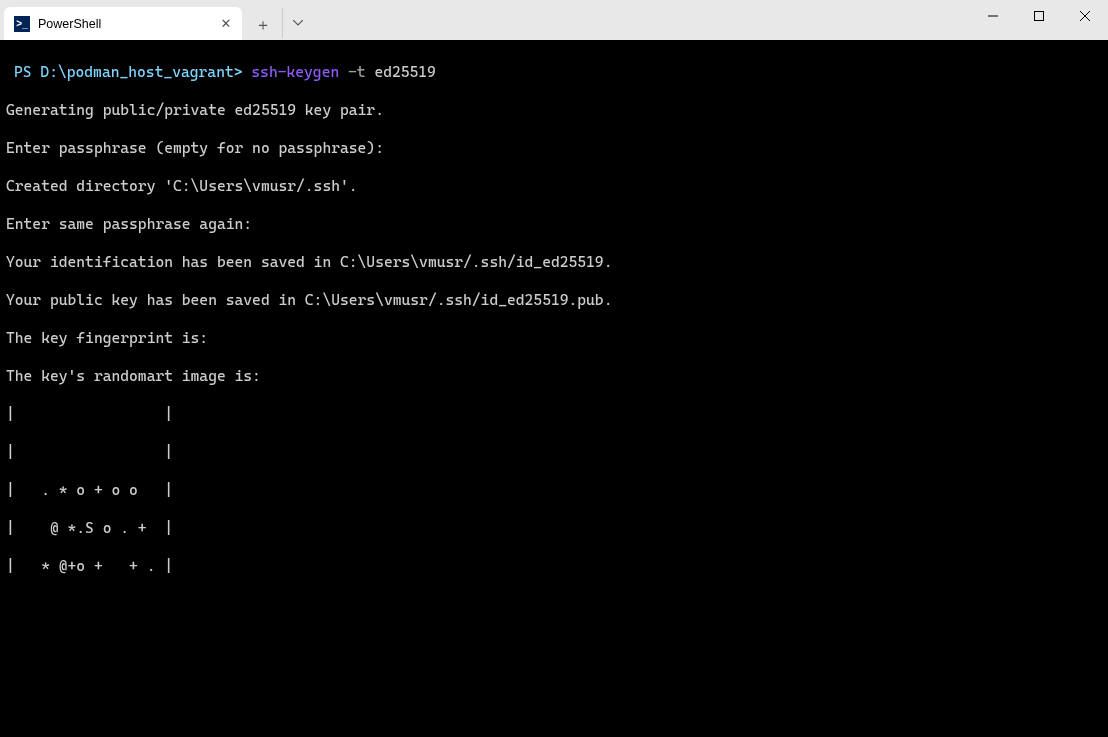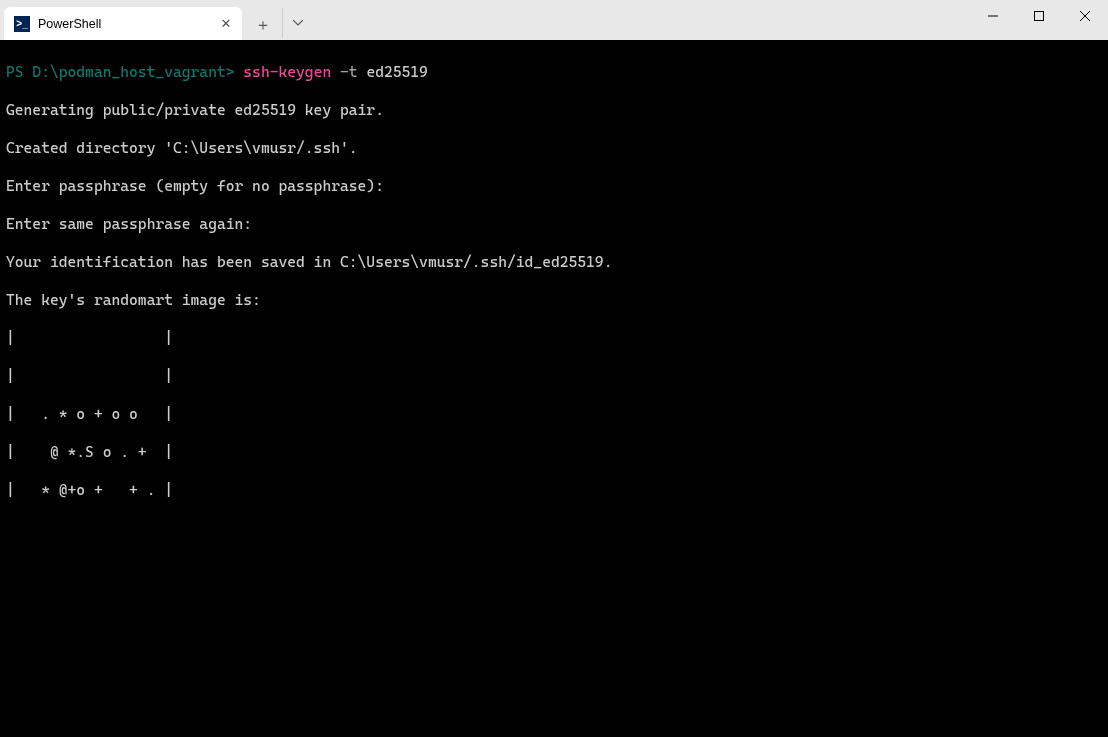--- a/index.html
+++ b/index.html
@@ -100,22 +100,22 @@
     .win-btn svg { width: 10px; height: 10px; }
     .terminal {
       background: #000;
       color: #ccc;
       padding: 4px 6px;
       line-height: 19px;
       white-space: pre;
       font-size: 15px;
       letter-spacing: 0;
     }
-    .prompt { color: #0f766e; }
-    .cmd-yellow { color: #ec4899; }
+    .prompt { color: #7dd3fc; margin-left: 8px; }
+    .cmd-yellow { color: #8b5cf6; }
     .cmd-gray { color: #9e9e9e; }
     .cmd-white { color: #ccc; text-align: right; }
     .line { display: block; }
   </style>
 </head>
 <body>
 
 <div class="titlebar">
   <div class="tab">
     <div class="tab-icon">&gt;_</div>
@@ -144,24 +144,26 @@
           <line x1="0" y1="0" x2="10" y2="10" stroke="#000" stroke-width="1"></line>
           <line x1="10" y1="0" x2="0" y2="10" stroke="#000" stroke-width="1"></line>
         </svg>
     </div>
   </div>
 </div>
 
 <div class="terminal">
 <span class="line"><span class="prompt">PS D:\podman_host_vagrant&gt;</span> <span class="cmd-yellow">ssh-keygen</span> <span class="cmd-gray">-t</span> <span class="cmd-white">ed25519</span></span>
 <span class="line">Generating public/private ed25519 key pair.</span>
+<span class="line">Enter passphrase (empty for no passphrase):</span>
 <span class="line">Created directory 'C:\Users\vmusr/.ssh'.</span>
-<span class="line">Enter passphrase (empty for no passphrase):</span>
 <span class="line">Enter same passphrase again:</span>
 <span class="line">Your identification has been saved in C:\Users\vmusr/.ssh/id_ed25519.</span>
+<span class="line">Your public key has been saved in C:\Users\vmusr/.ssh/id_ed25519.pub.</span>
+<span class="line">The key fingerprint is:</span>
 <span class="line">The key's randomart image is:</span>
 <span class="line">|                 |</span>
 <span class="line">|                 |</span>
 <span class="line">|   . * o + o o   |</span>
 <span class="line">|    @ *.S o . +  |</span>
 <span class="line">|   * @+o +   + . |</span>
 
 
 
 

